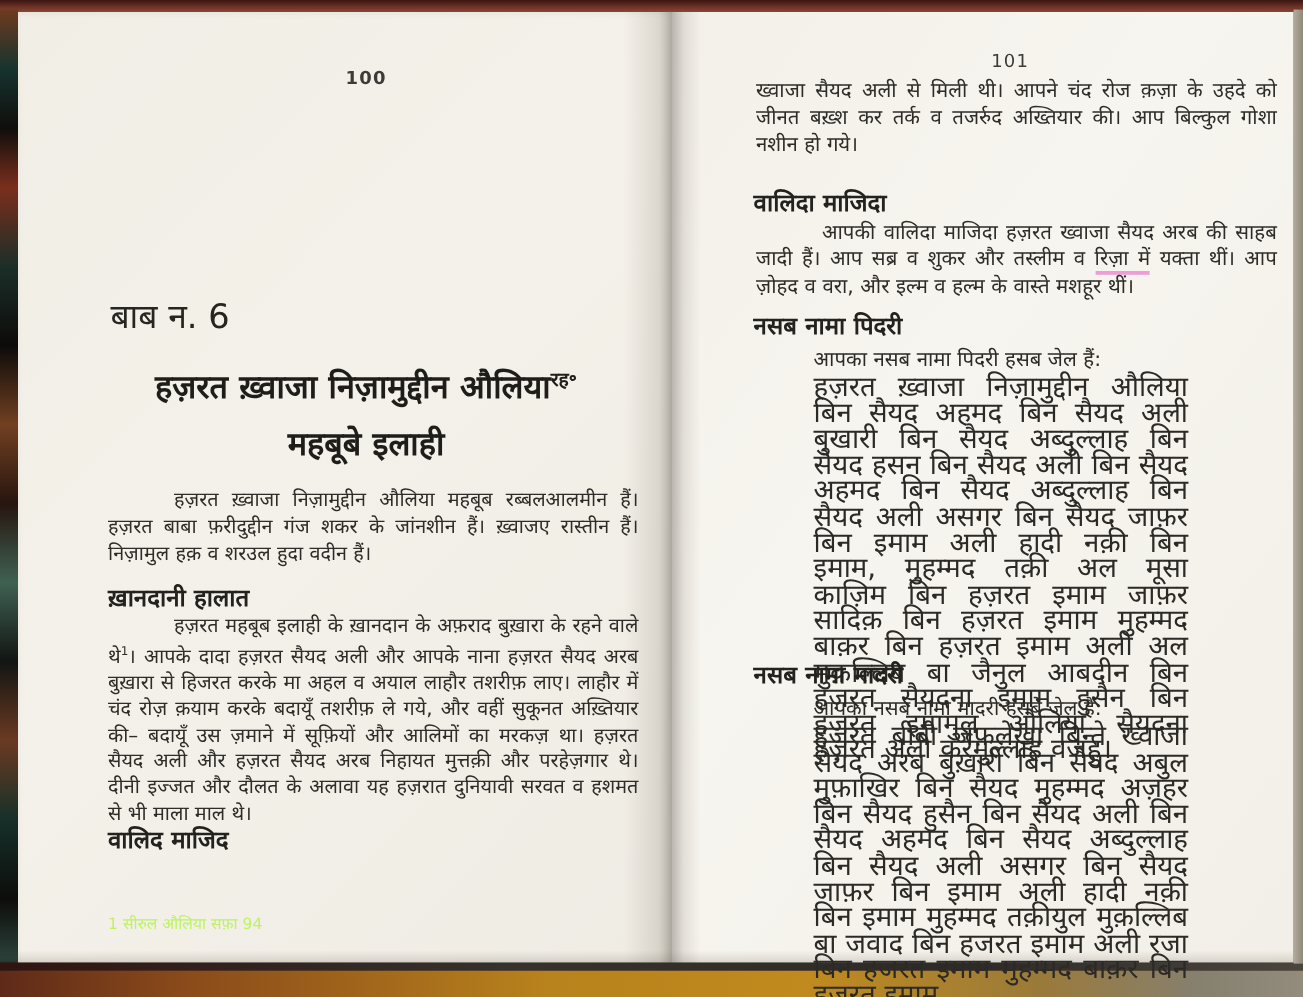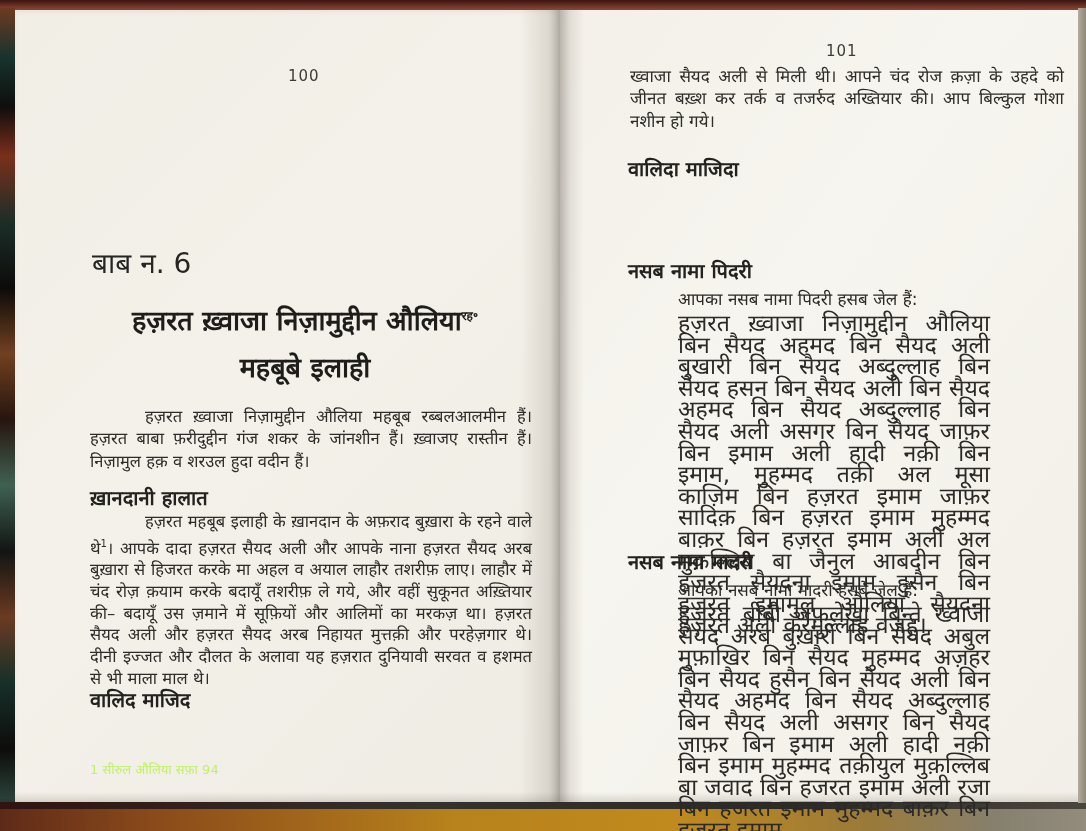--- a/index.html
+++ b/index.html
@@ -60,21 +60,21 @@
     pointer-events:none;
   }
   
   .abs { position:absolute; }
   .pagenum { font-size:15px; letter-spacing:1px; color:#3c3b37; }
   .chapter { font-size:28px; color:#262521; }
   .book-title {
     width:470px; text-align:center; font-weight:bold; font-size:27px;
     line-height:47px; color:#1e1d1a;
   }
-  .book-title sup { font-size:12px; font-weight:bold; }
+  .book-title sup { font-size:16px; font-weight:bold; }
   .heading { font-size:20px; font-weight:bold; color:#23221e; }
   .para {
     font-size:16.5px; line-height:22.4px; text-align:justify; color:#2d2c28;
   }
   .indent { text-indent:55px; }
   .fn-ref { font-size:10px; vertical-align:super; }
   .walid-line { text-align:justify; text-align-last:justify; }
   .walid-underlined {
     border-bottom:2px solid #4a453e; padding-bottom:3px;
   }
@@ -93,21 +93,21 @@
   <div class="frame-top"></div>
   <div class="frame-left"></div>
   <div class="page-left"></div>
   <div class="page-right"></div>
   <div class="spine-shadow"></div>
   <div class="page-bottom-shade"></div>
   <div class="frame-bottom-line"></div>
   <div class="frame-bottom"></div>
   <div class="frame-right"></div>
 
-  <div class="abs pagenum" style="left:288px; top:67px;">100</div>
+  <div class="abs pagenum" style="left:288px; top:56px;font-weight:bold;">100</div>
 
   <div class="abs chapter" style="left:92px; top:243px;">बाब न. 6</div>
 
   <div class="abs book-title" style="left:70px; top:293px;">
     <div><span>हज़रत ख़्वाजा निज़ामुद्दीन औलिया</span><sup>रह॰</sup></div>
     <div>महबूबे इलाही</div>
   </div>
 
   <div class="abs para indent" style="left:90px; top:406px; width:442px;">हज़रत ख़्वाजा निज़ामुद्दीन औलिया महबूब रब्बलआलमीन हैं। हज़रत बाबा फ़रीदुद्दीन गंज शकर के जांनशीन हैं। ख़्वाजए रास्तीन हैं। निज़ामुल हक़ व शरउल हुदा वदीन हैं।</div>
 
@@ -119,20 +119,21 @@
 
 
   <div class="abs footnote" style="left:90px; top:760px;">1 सीरुल औलिया सफ़ा 94</div>
 
   <div class="abs pagenum" style="left:826px; top:42px;">101</div>
 
   <div class="abs para" style="left:630px; top:65px; width:434px; font-size:17px;">ख्वाजा सैयद अली से मिली थी। आपने चंद रोज क़ज़ा के उहदे को जीनत बख़्श कर तर्क व तजर्रुद अख्तियार की। आप बिल्कुल गोशा नशीन हो गये।</div>
 
   <div class="abs heading" style="left:628px; top:155px;">वालिदा माजिदा</div>
 
+  <div class="abs para indent" style="left:630px; top:183px; width:434px; font-size:17px;"><span>आपकी वालिदा माजिदा हज़रत ख्वाजा सैयद अरब की साहब जादी हैं। आप सब्र व शुकर और तस्लीम व </span><span class="hl-underline">रिज़ा  में</span><span> यक्ता थीं। आप ज़ोहद व वरा, और इल्म व हल्म के वास्ते मशहूर थीं।</span></div>
 
   <div class="abs heading" style="left:628px; top:257px;">नसब नामा पिदरी</div>
 
   <div class="abs intro-line" style="left:678px; top:287px;">आपका नसब नामा पिदरी हसब जेल हैं:</div>
 
   <div class="abs gen-block" style="left:678px; top:313px; width:312px;">हज़रत ख़्वाजा निज़ामुद्दीन औलिया बिन सैयद अहमद बिन सैयद अली बुखारी बिन सैयद अब्दुल्लाह बिन सैयद हसन बिन सैयद अली बिन सैयद अहमद बिन सैयद अब्दुल्लाह बिन सैयद अली असगर बिन सैयद जाफ़र बिन इमाम अली हादी नक़ी बिन इमाम, मुहम्मद तक़ी अल मूसा काज़िम बिन हज़रत इमाम जाफ़र सादिक़ बिन हज़रत इमाम मुहम्मद बाक़र बिन हज़रत इमाम अली अल मुक़ल्लिब बा जैनुल आबदीन बिन हज़रत सैयदना इमाम हुसैन बिन हज़रत इमामुल औलिया सैयदना हज़रत अली कर्रमुल्लाह वजहु।</div>
 
   <div class="abs heading" style="left:628px; top:548px;">नसब नामा मादरी</div>
 
   <div class="abs intro-line" style="left:678px; top:578px;">आपका नसब नामा मादरी हसबे जेल हैं:</div>

